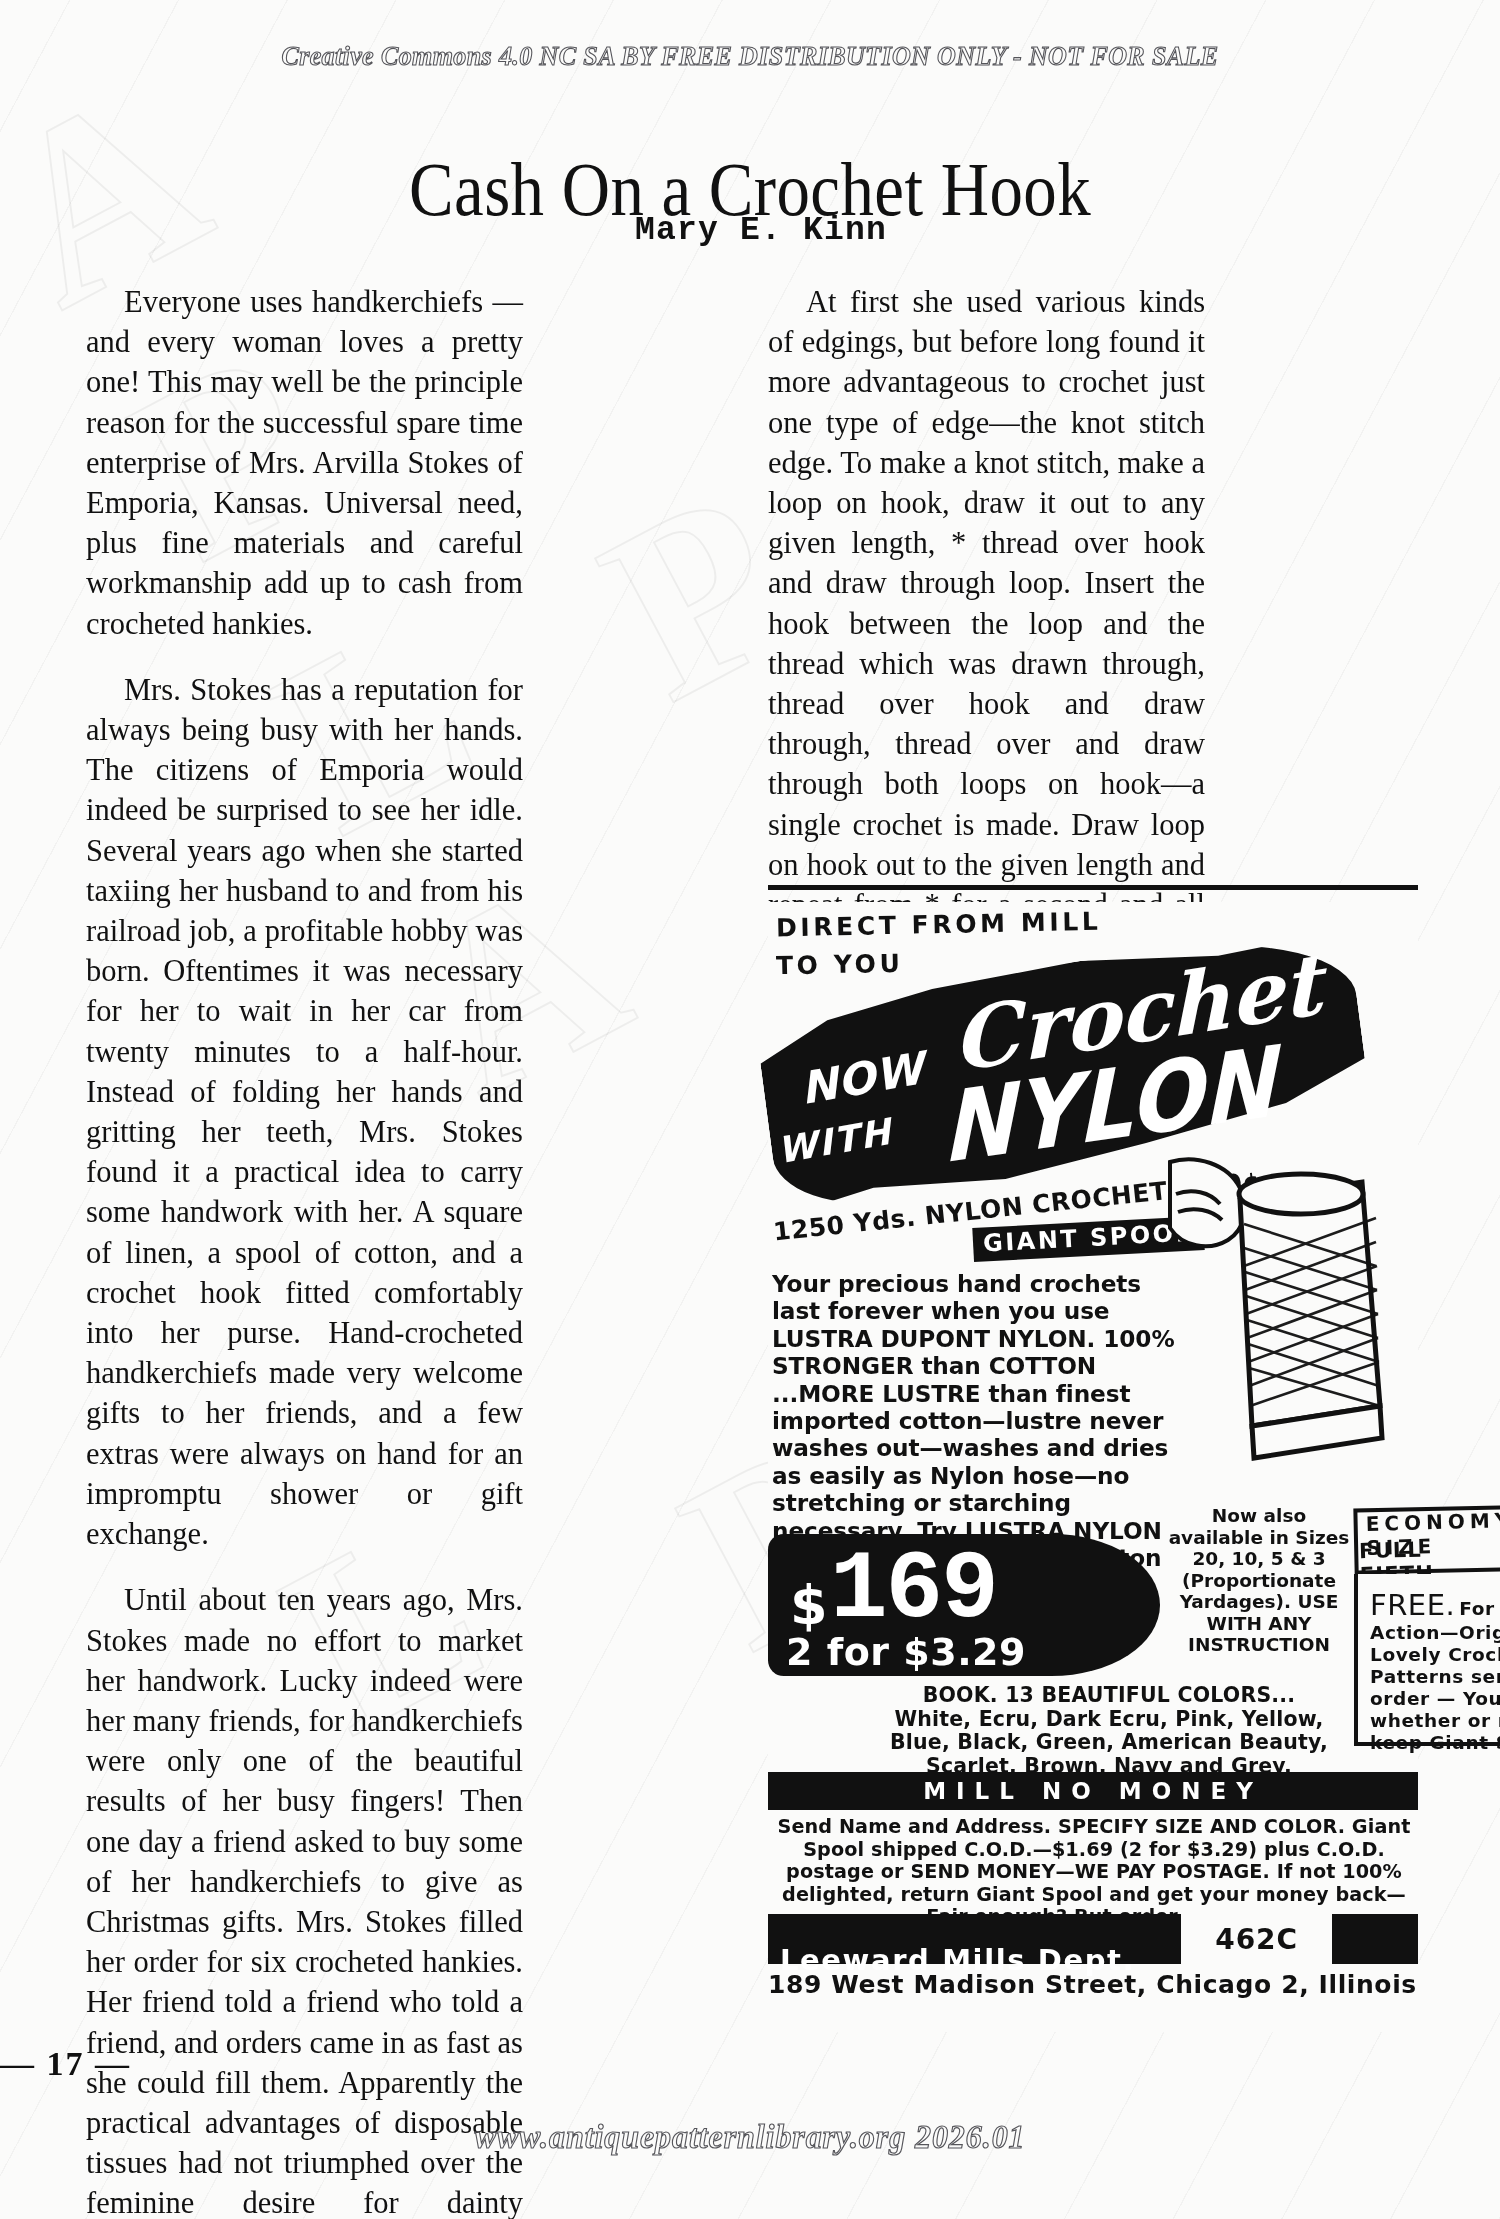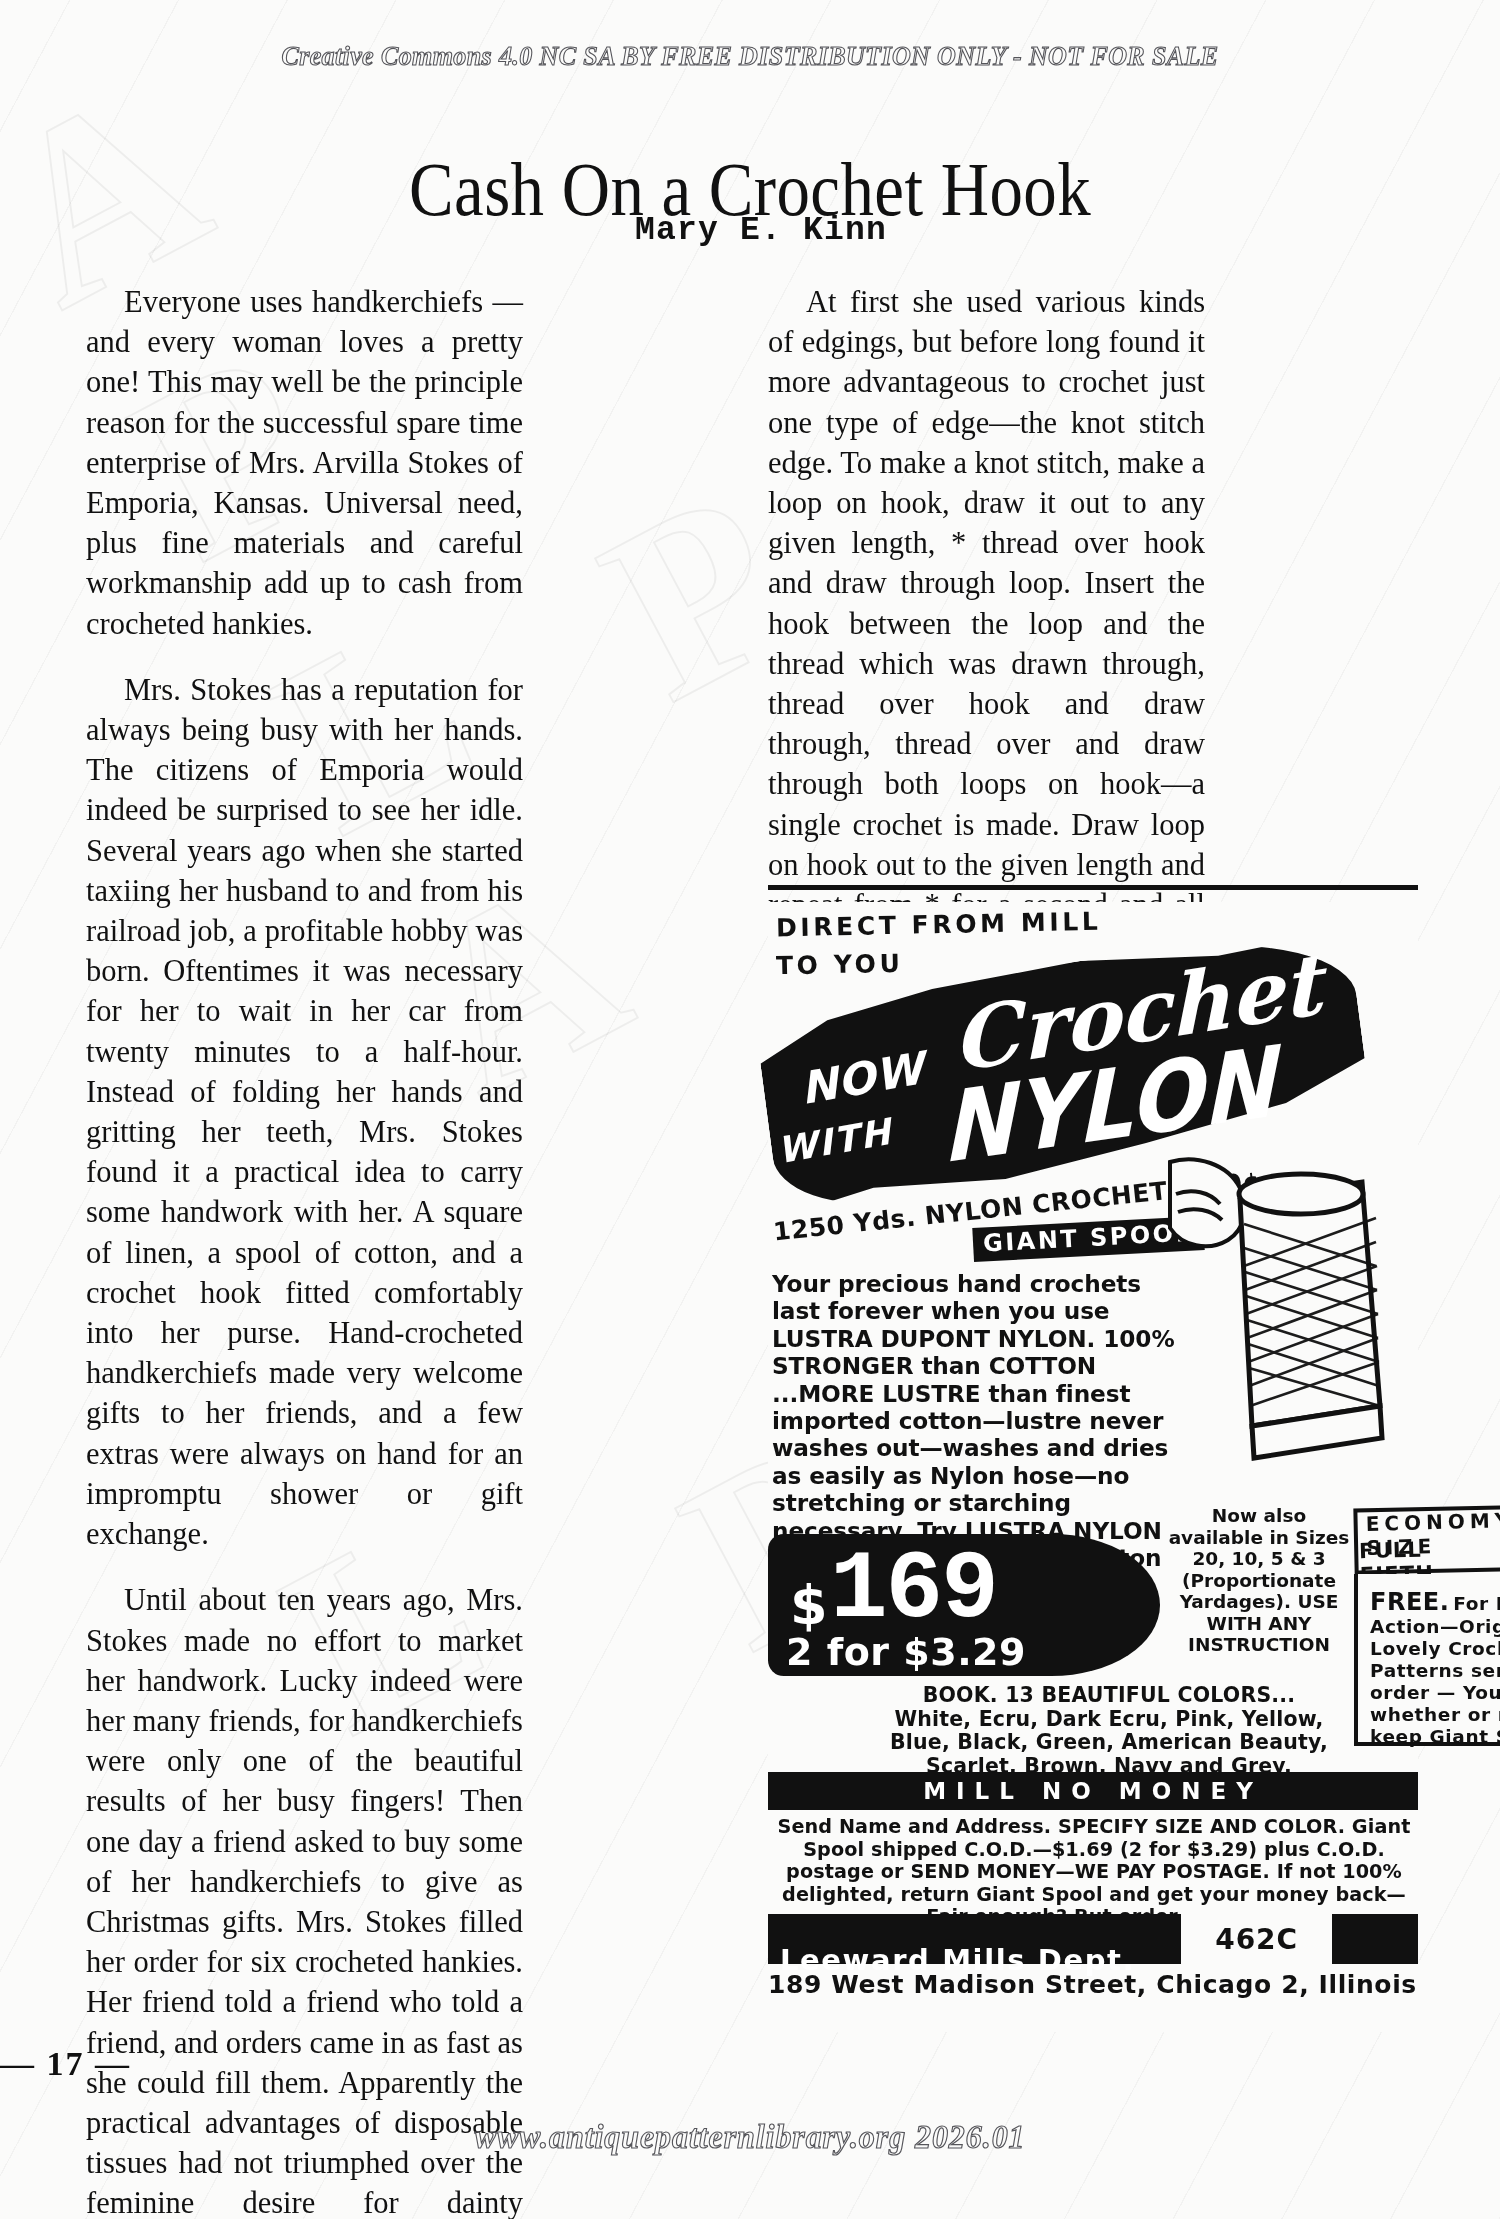--- a/index.html
+++ b/index.html
@@ -250,21 +250,21 @@
   .free-box{
     position:absolute; left:586px; top:672px;
     width:246px; height:172px;
     border:4px solid #111; border-top:none;
     background:#fbfbfa;
     box-sizing:border-box;
     padding:14px 10px 0 12px;
   }
   .free-word{
     font-family:"DejaVu Sans", sans-serif;
-    font-weight:700; font-size:24px; letter-spacing:0.5px;
+    font-weight:400; font-size:29px; letter-spacing:0.5px;
     display:inline;
   }
   .free-text{
     font-family:"DejaVu Sans", sans-serif;
     font-weight:700; font-size:18.5px; line-height:22px;
     letter-spacing:0.6px;
   }
 
   
   .book-line{

